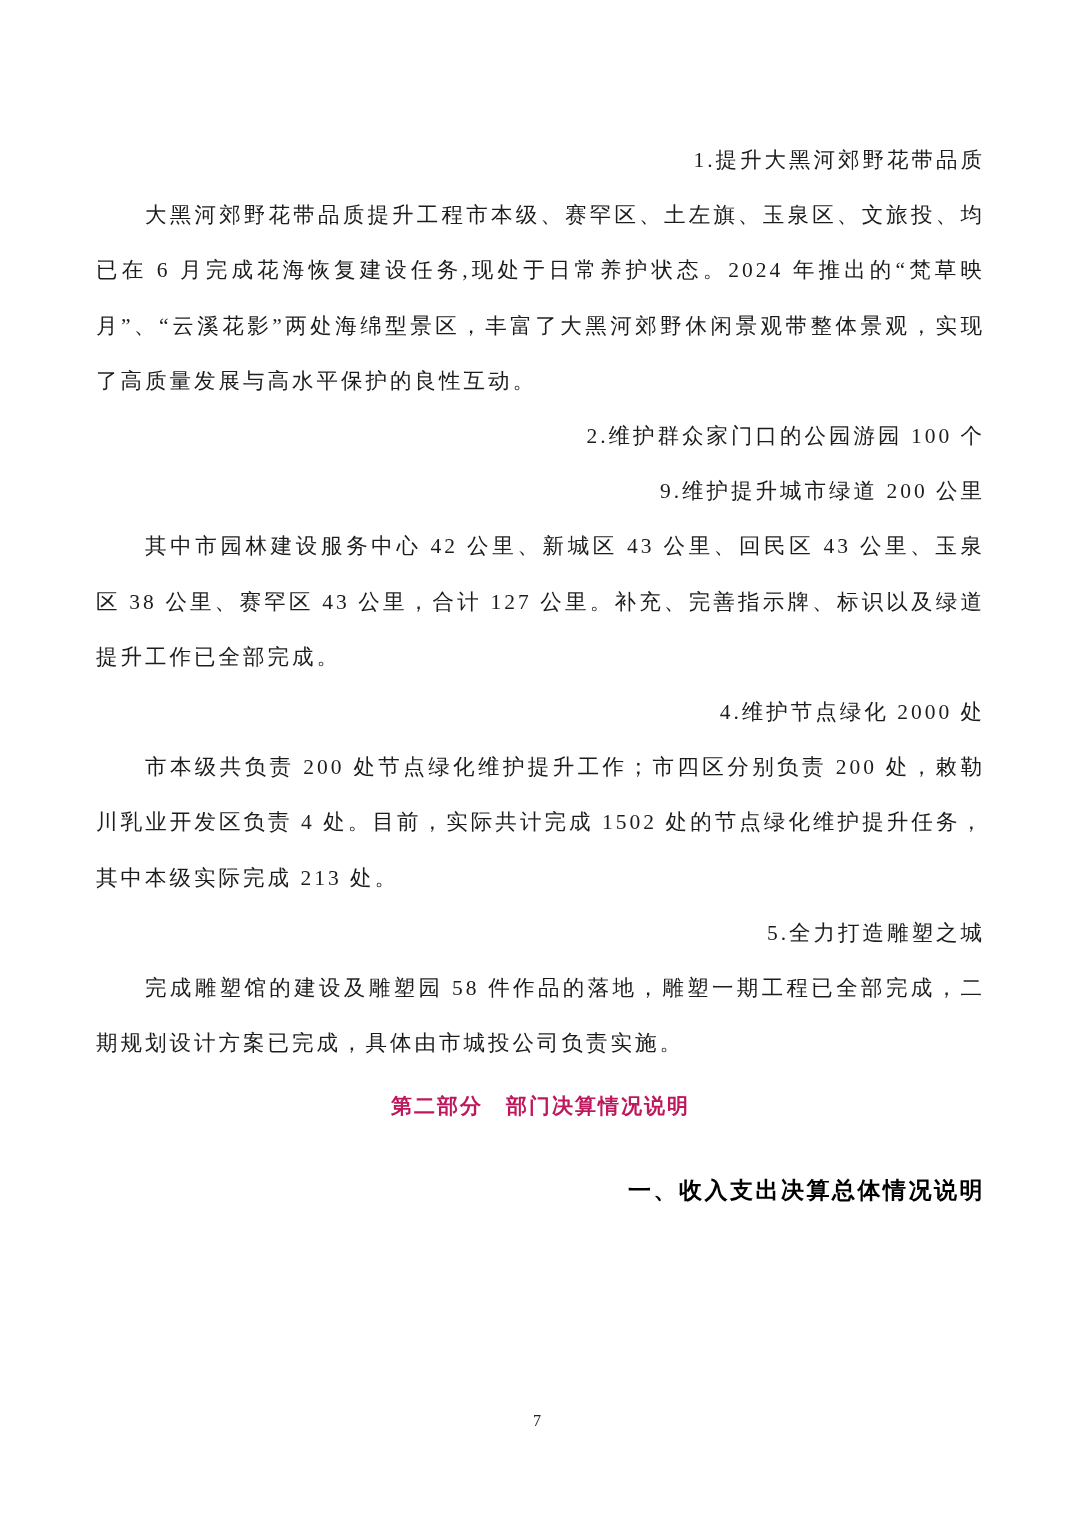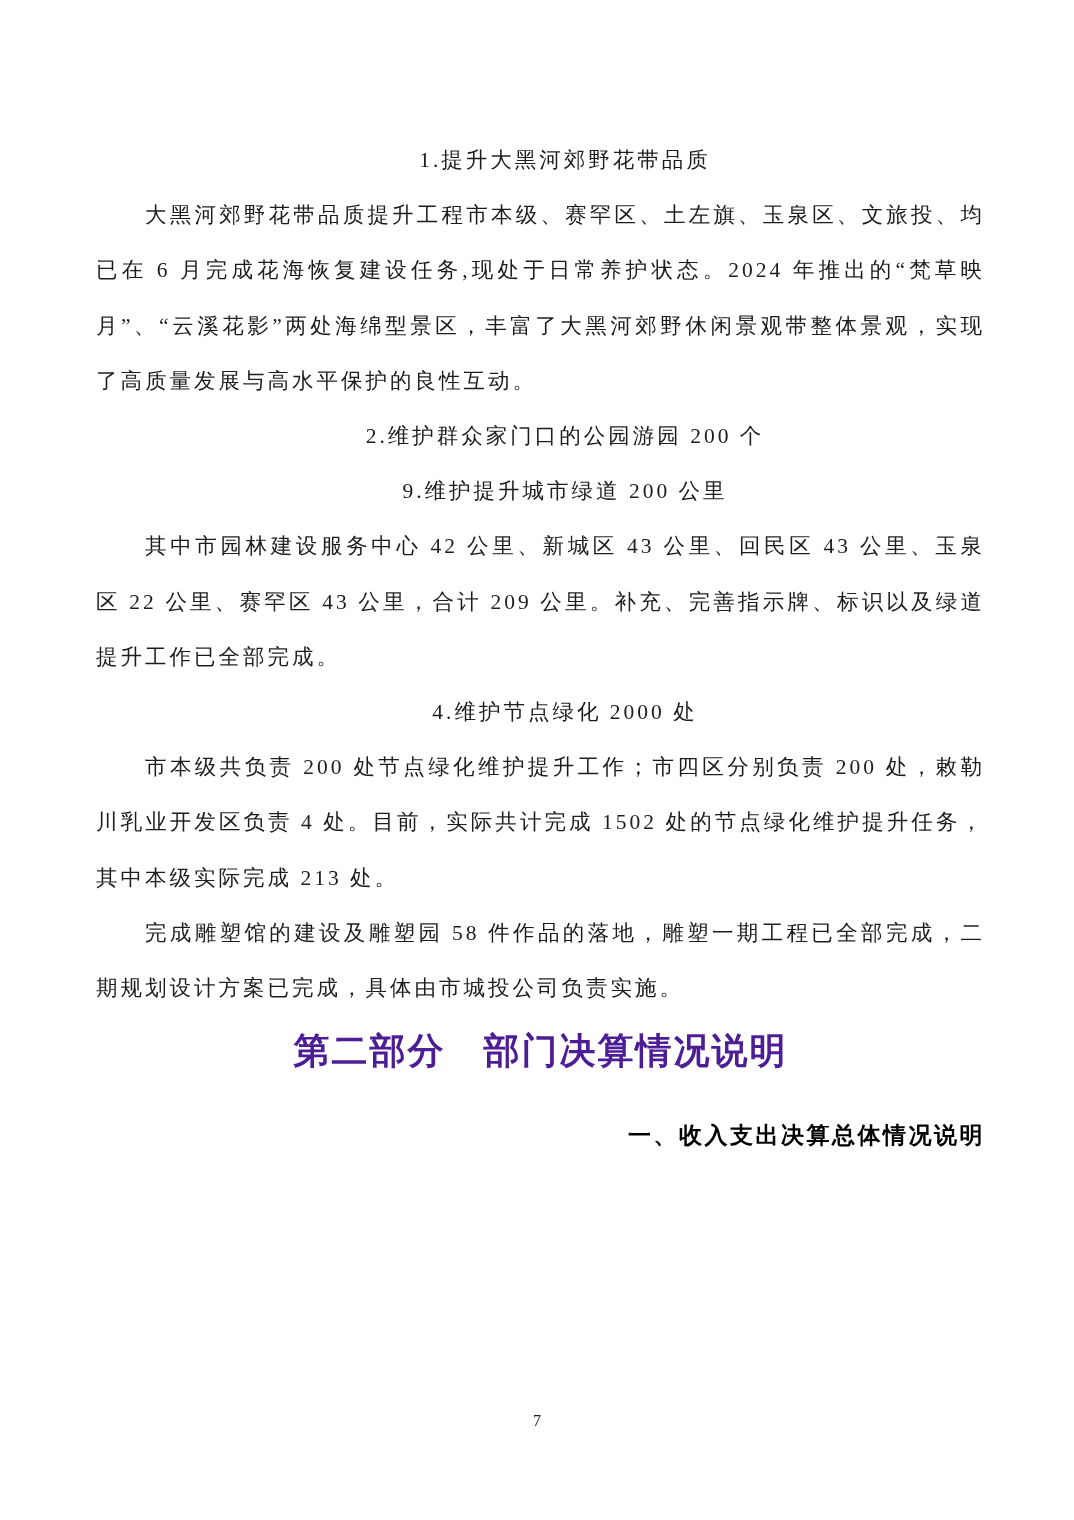--- a/index.html
+++ b/index.html
@@ -24,30 +24,30 @@
   .doc-body p {
     margin: 0;
     font-size: 21.5px;
     line-height: 55.2px;
     letter-spacing: 3px;
     text-align: justify;
     text-indent: 49px;
     color: #1c1c1c;
   }
   .doc-body p.item-title {
-    text-align: center;
+    text-align: right;
   }
   .part-heading {
     margin: 4px 0 0 0;
-    font-size: 36px;
+    font-size: 21px;
     font-weight: bold;
     line-height: 62px;
     letter-spacing: 2px;
     text-align: center;
-    color: #4c1d95;
+    color: #be185d;
     font-family: "Liberation Serif", "DejaVu Serif", serif;
   }
   .section-heading {
     margin: 37px 0 0 0;
     padding-left: 38px;
     font-size: 23px;
     font-weight: bold;
     line-height: 32px;
     letter-spacing: 2.5px;
     text-align: right;
@@ -66,23 +66,24 @@
     font-family: "Liberation Serif", "DejaVu Serif", serif;
   }
 </style>
 </head>
 <body>
 
 <div class="page">
   <div class="doc-body">
     <p class="item-title">1.提升大黑河郊野花带品质</p>
     <p class="para">大黑河郊野花带品质提升工程市本级、赛罕区、土左旗、玉泉区、文旅投、均已在 6 月完成花海恢复建设任务,现处于日常养护状态。2024 年推出的“梵草映月”、“云溪花影”两处海绵型景区，丰富了大黑河郊野休闲景观带整体景观，实现了高质量发展与高水平保护的良性互动。</p>
-    <p class="item-title">2.维护群众家门口的公园游园 200 个</p>
+    <p class="item-title">2.维护群众家门口的公园游园 100 个</p>
     <p class="item-title">9.维护提升城市绿道 200 公里</p>
-    <p class="para">其中市园林建设服务中心 42 公里、新城区 43 公里、回民区 43 公里、玉泉区 22 公里、赛罕区 43 公里，合计 209 公里。补充、完善指示牌、标识以及绿道提升工作已全部完成。</p>
+    <p class="para">其中市园林建设服务中心 42 公里、新城区 43 公里、回民区 43 公里、玉泉区 38 公里、赛罕区 43 公里，合计 127 公里。补充、完善指示牌、标识以及绿道提升工作已全部完成。</p>
     <p class="item-title">4.维护节点绿化 2000 处</p>
     <p class="para">市本级共负责 200 处节点绿化维护提升工作；市四区分别负责 200 处，敕勒川乳业开发区负责 4 处。目前，实际共计完成 1502 处的节点绿化维护提升任务，其中本级实际完成 213 处。</p>
+    <p class="item-title">5.全力打造雕塑之城</p>
     <p class="para">完成雕塑馆的建设及雕塑园 58 件作品的落地，雕塑一期工程已全部完成，二期规划设计方案已完成，具体由市城投公司负责实施。</p>
     <h1 class="part-heading">第二部分　部门决算情况说明</h1>
     <h2 class="section-heading">一、收入支出决算总体情况说明</h2>
   </div>
   <div class="page-number">7</div>
 </div>
 
 </body></html>

